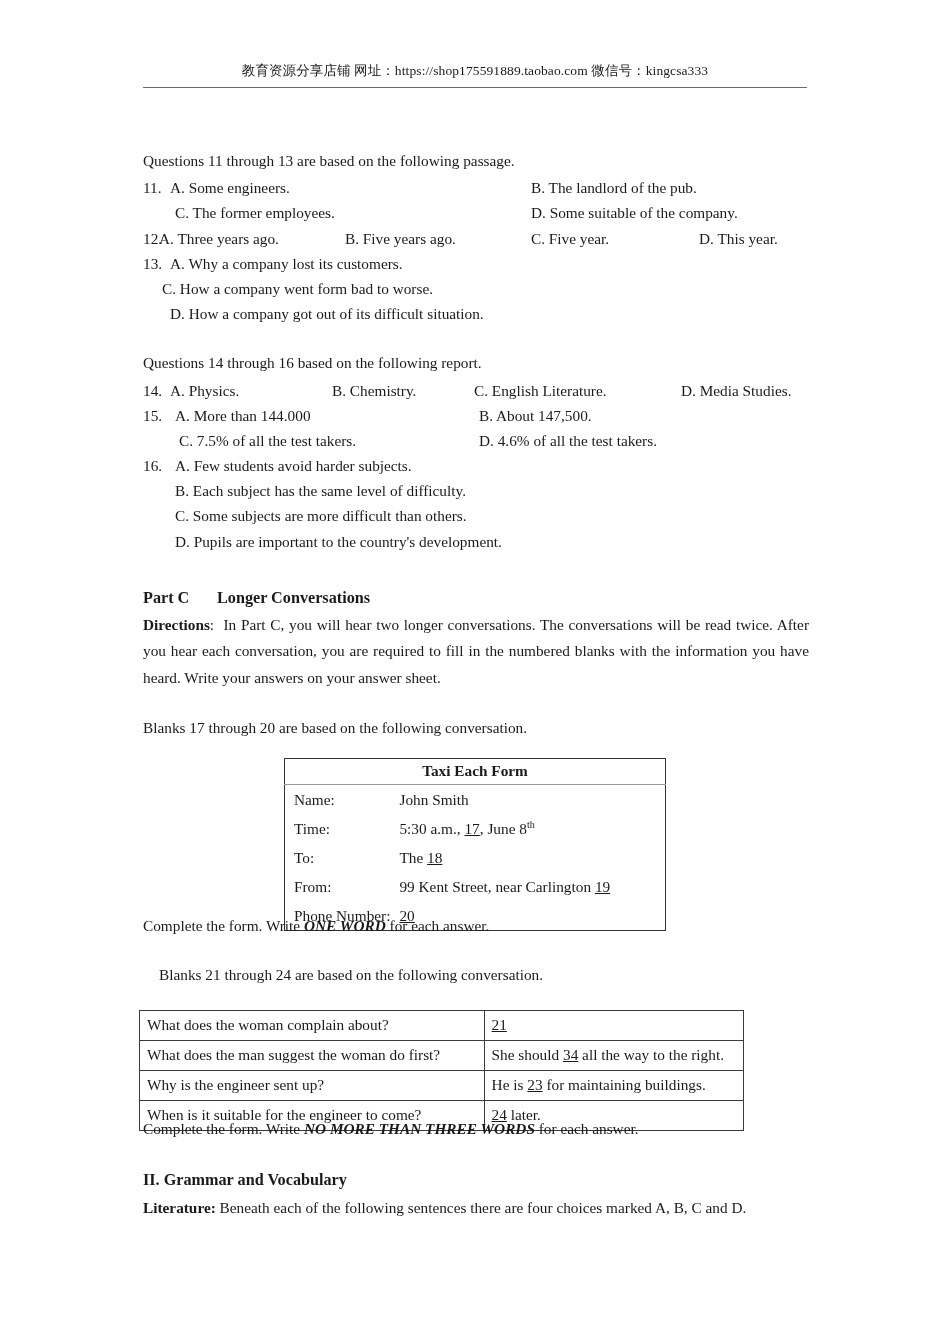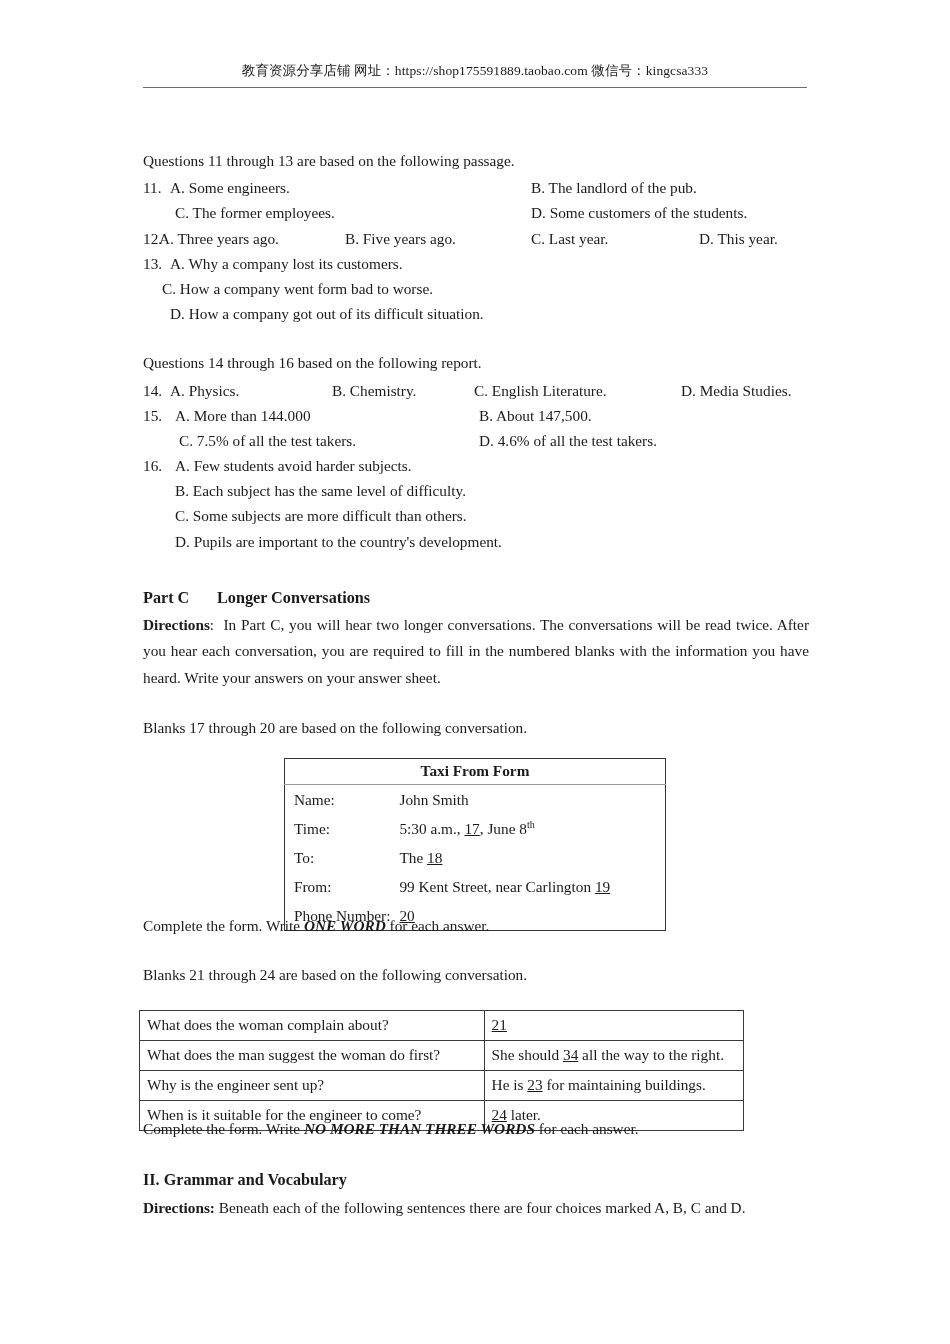--- a/index.html
+++ b/index.html
@@ -167,27 +167,27 @@
     <p class="lead">Questions 11 through 13 are based on the following passage.</p>
 
     <div class="q-block">
 
       <div class="q-row">
         <span class="q-num">11.</span><span class="opt" style="left:27px;font-family:Liberation Serif, serif;">A. Some engineers.</span>
         <span class="opt" style="left:388px;">B. The landlord of the pub.</span>
       </div>
       <div class="q-row">
         <span class="opt" style="left:32px;">C. The former employees.</span>
-        <span class="opt" style="left:388px;">D. Some customers of the students.</span>
+        <span class="opt" style="left:388px;">D. Some suitable of the company.</span>
       </div>
 
       <div class="q-row">
         <span class="q-num">12.</span><span class="opt" style="left:16px;">A. Three years ago.</span>
         <span class="opt" style="left:202px;">B. Five years ago.</span>
-        <span class="opt" style="left:388px;">C. Last year.</span>
+        <span class="opt" style="left:388px;">C. Five year.</span>
         <span class="opt" style="left:556px;">D. This year.</span>
       </div>
 
       <div class="q-row">
         <span class="q-num">13.</span><span class="opt" style="left:27px;">A. Why a company lost its customers.</span>
       </div>
       <div class="q-row">
         <span class="opt" style="left:19px;">C. How a company went form bad to worse.</span>
       </div>
       <div class="q-row">
@@ -243,21 +243,21 @@
 
     <div class="spacer-md"></div>
 
     <p class="lead">Blanks 17 through 20 are based on the following conversation.</p>
   </div>
 
   <div class="taxi-wrap" style="left:284px; top:758px;">
     <table class="taxi">
       <thead>
         <tr>
-          <th colspan="2">Taxi From Form</th>
+          <th colspan="2">Taxi Each Form</th>
         </tr>
       </thead>
       <tbody>
         <tr>
           <td class="lbl">Name:</td>
           <td class="val">
             <span>John Smith</span>
           </td>
         </tr>
         <tr>
@@ -285,21 +285,21 @@
           </td>
         </tr>
       </tbody>
     </table>
   </div>
 
   <div style="position:absolute; left:143px; top:913px; width:666px; font-size:15.3px; line-height:25px;">
     <span>Complete the form. Write </span><span class="bi">ONE WORD</span><span> for each answer.</span>
   </div>
 
-  <div style="position:absolute; left:143px; top:962px; width:666px; font-size:15.3px; line-height:25px;">Blanks 21 through 24 are based on the following conversation.</div>
+  <div style="position:absolute; left:159px; top:962px; width:666px; font-size:15.3px; line-height:25px;">Blanks 21 through 24 are based on the following conversation.</div>
 
   <div style="position:absolute; left:139px; top:1010px;">
     <table class="qa">
       <tbody>
         <tr>
           <td class="qcol">What does the woman complain about?</td>
           <td>
             <span></span><span class="u">21</span><span></span>
           </td>
         </tr>
@@ -325,18 +325,18 @@
     </table>
   </div>
 
   <div style="position:absolute; left:143px; top:1116px; width:666px; font-size:15.3px; line-height:25px;">
     <span>Complete the form. Write </span><span class="bi">NO MORE THAN THREE WORDS</span><span> for each answer.</span>
   </div>
 
   <div style="position:absolute; left:143px; top:1165px; width:680px;">
     <p class="sec-head">II. Grammar and Vocabulary</p>
     <p class="sec-dir" style="font-size:15.3px;">
-      <b>Directions:</b>
+      <b>Literature:</b>
       <span>Beneath each of the following sentences there are four choices marked A, B, C and D.</span>
     </p>
   </div>
 
 </div>
 
 </body></html>

